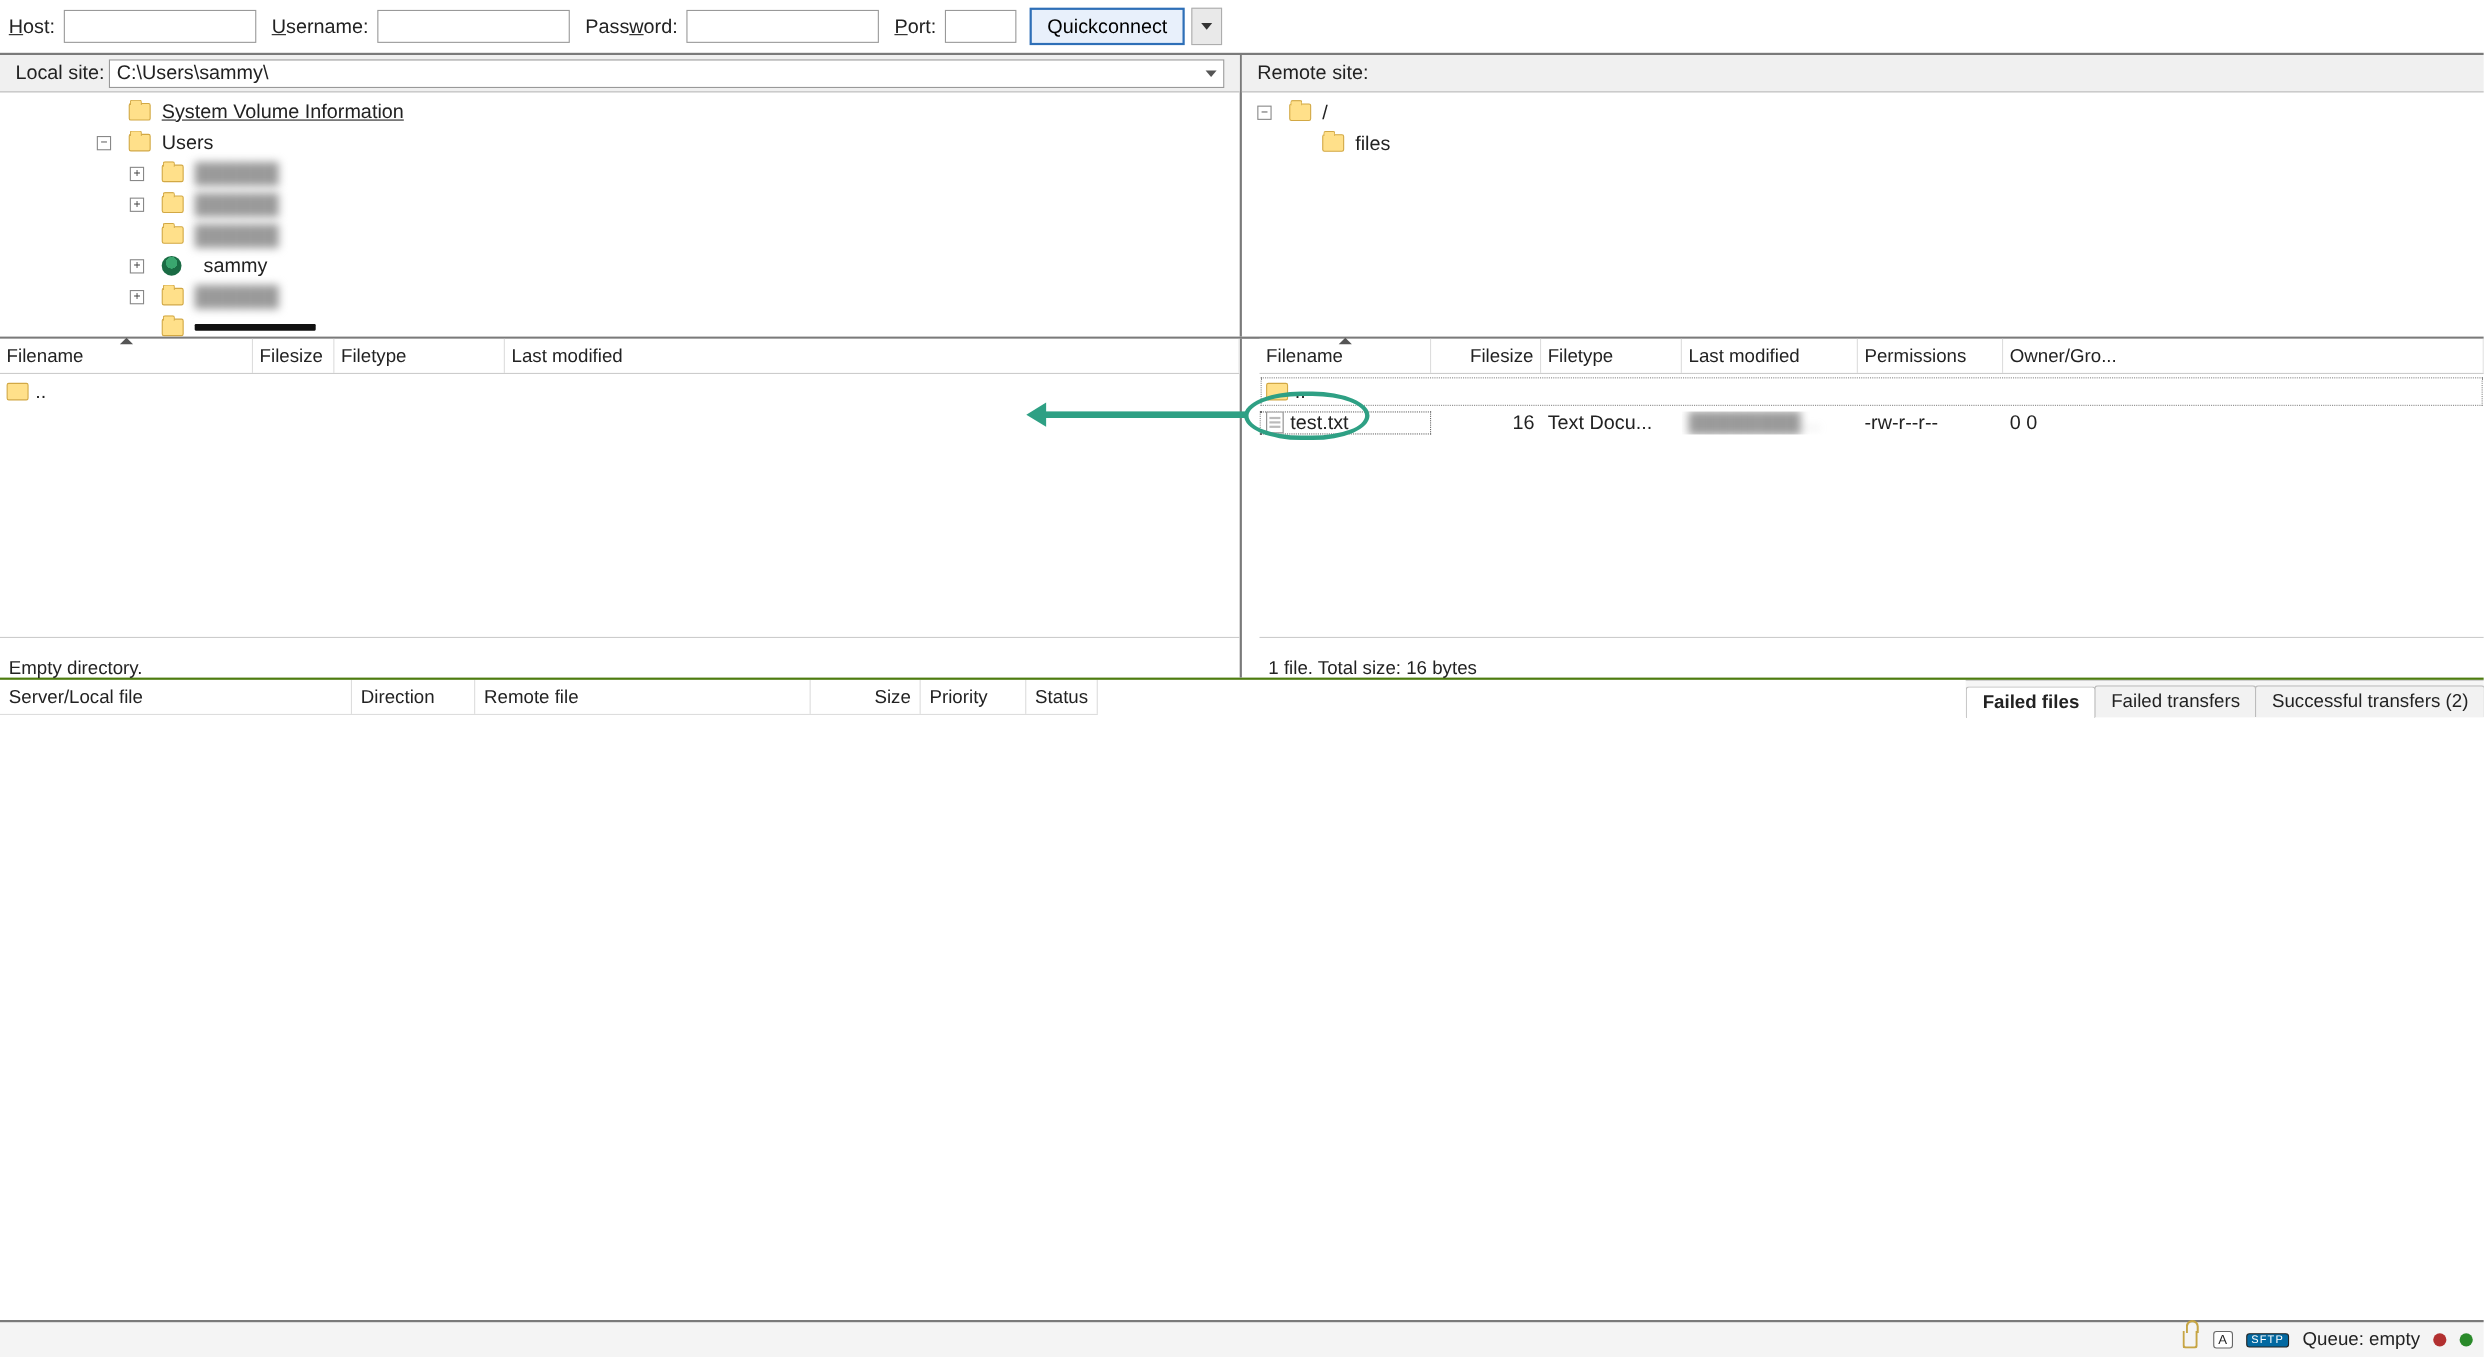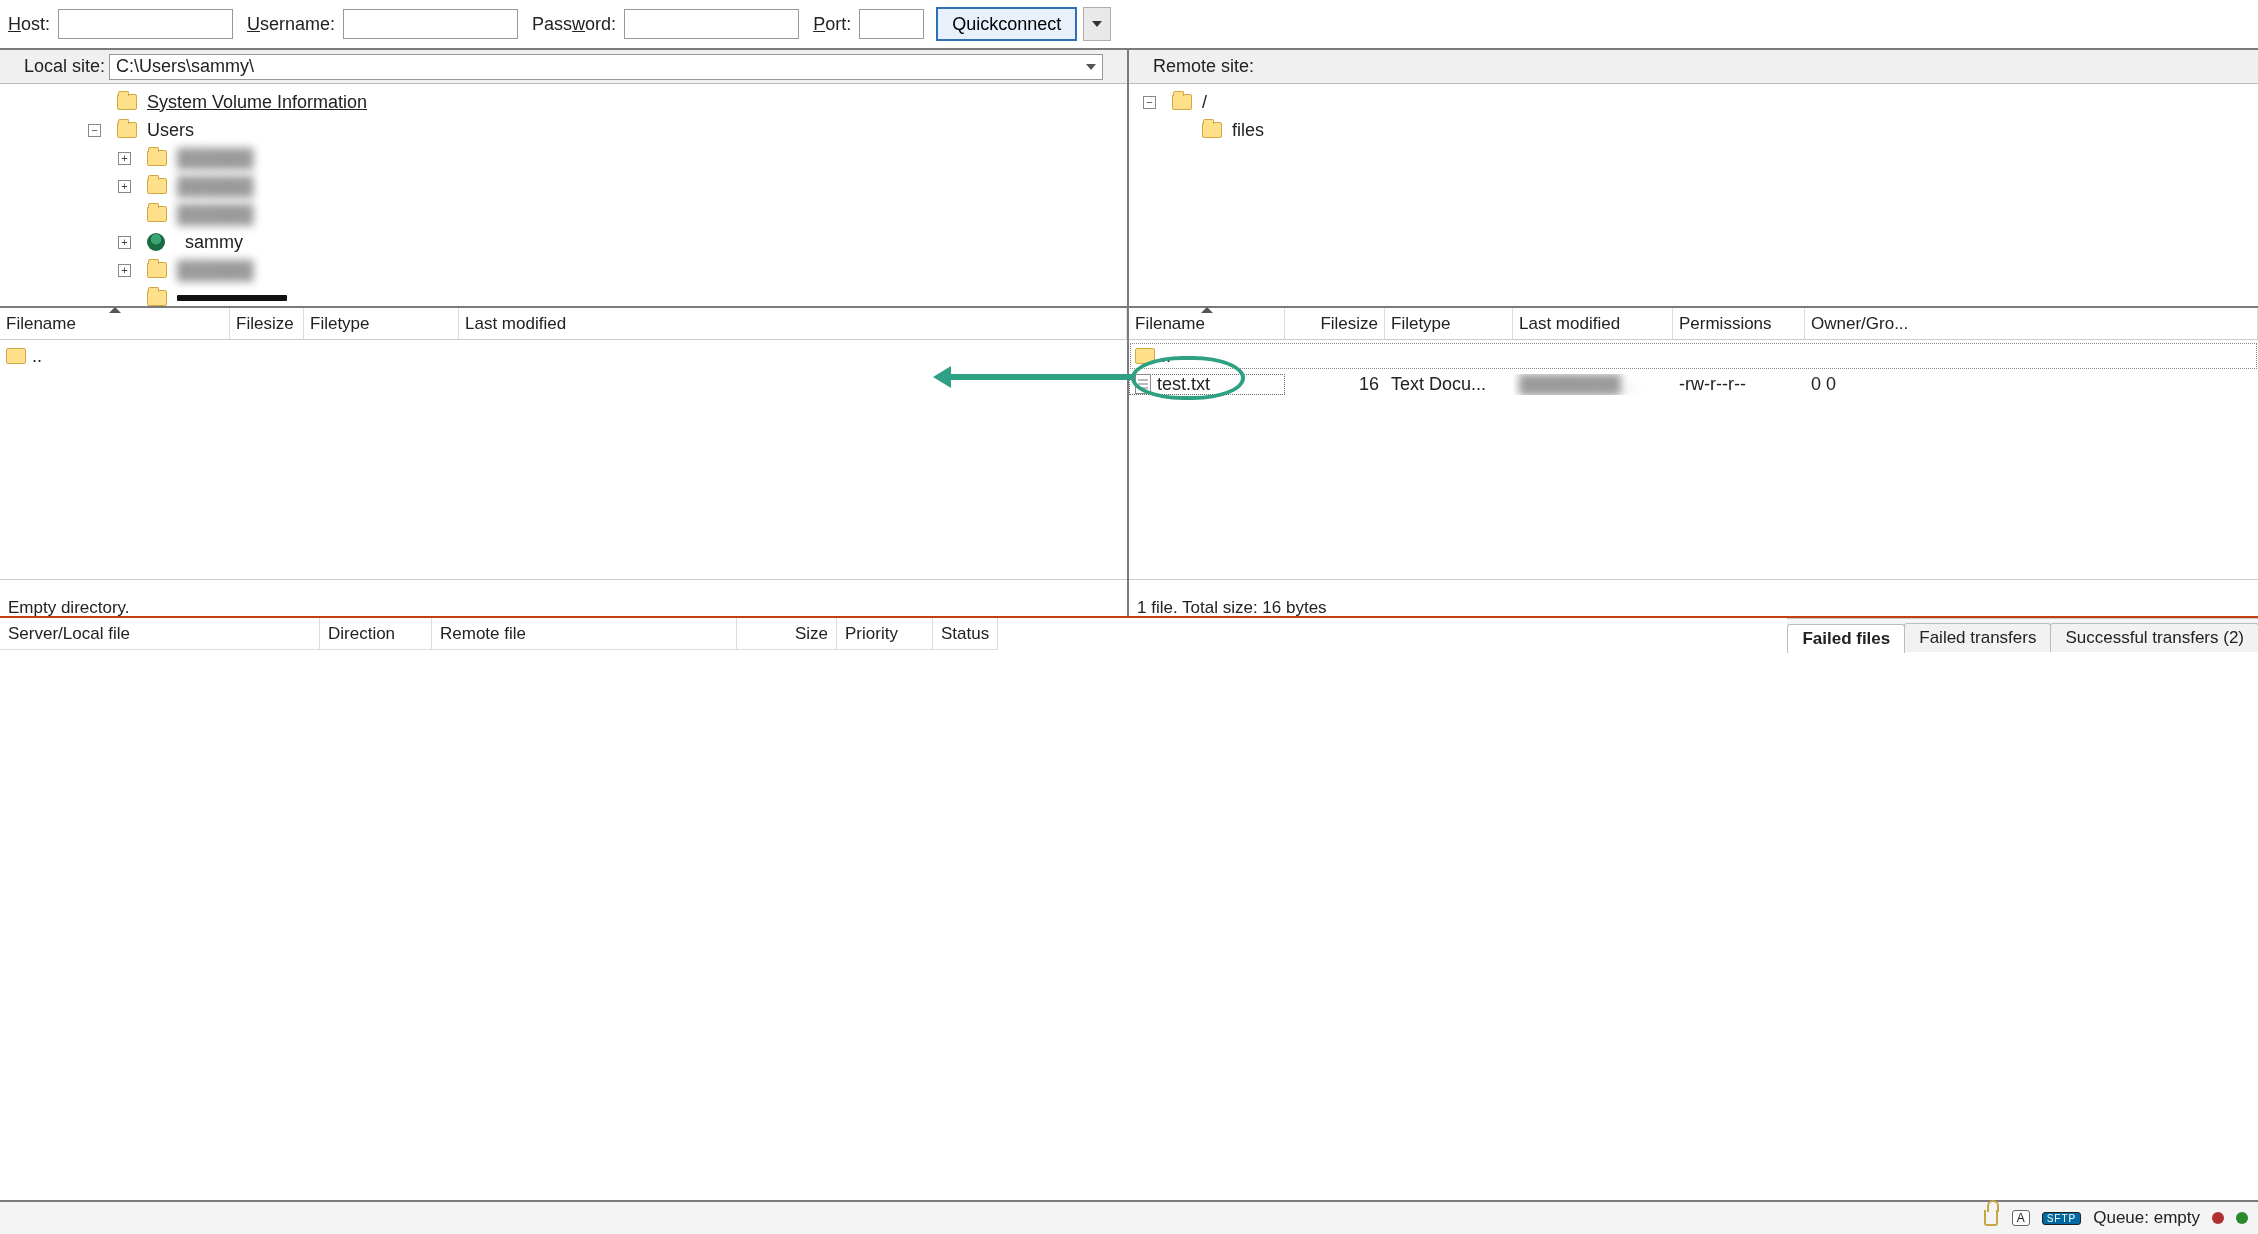--- a/index.html
+++ b/index.html
@@ -57,21 +57,21 @@
   }
 
   
   .sites { display:flex; flex:0 0 auto; height:258px; border-bottom:2px solid #7a7a7a;}
   .pane { display:flex; flex-direction:column; }
   .pane-left{ width:50%; border-right:2px solid #7a7a7a;}
   .pane-right{ flex:1; }
   .site-row{
     display:flex; align-items:center; gap:4px;
     border-bottom:1px solid #bbb;
-    padding:4px 24px;
+    padding:4px 14px;
     height:34px;
     background:#f0f0f0;
   }
   .site-row .lbl{white-space:nowrap;}
   .site-combo{
     flex:1;
     height:26px;
     border:1px solid #999;
     background:#fff;
     display:flex;align-items:center;justify-content:space-between;
@@ -102,21 +102,21 @@
   .folder-ico::before{content:"";position:absolute;top:-4px;left:0;width:9px;height:4px;background:#ffe08a;border:1px solid #d2a844;border-bottom:none;border-radius:2px 2px 0 0;}
   .user-ico{
     width:18px;height:18px;border-radius:50%;background:radial-gradient(circle at 50% 35%,#3aa66f 35%,#1a6b44 36%);display:inline-block;
   }
   .blur{filter:blur(4px);color:#999;}
   .redact{
     display:inline-block;height:6px;background:#111;border-radius:1px;
   }
 
   
-  .lists{ display:flex; height:310px; border-bottom:2px solid #c2410c; position:relative;}
+  .lists{ display:flex; height:310px; border-bottom:2px solid #4d7c0f; position:relative;gap:16px;}
   .list-pane{ display:flex;flex-direction:column; }
   .list-left{ width:50%; border-right:2px solid #7a7a7a;}
   .list-right{ flex:1;}
   .list-head{
     display:flex; height:32px; border-bottom:1px solid #ccc; background:#fff;
   }
   .list-head .col{
     border-right:1px solid #ddd;padding:4px 6px;display:flex;align-items:center;font-size:17px;color:#222;
     position:relative;
   }

